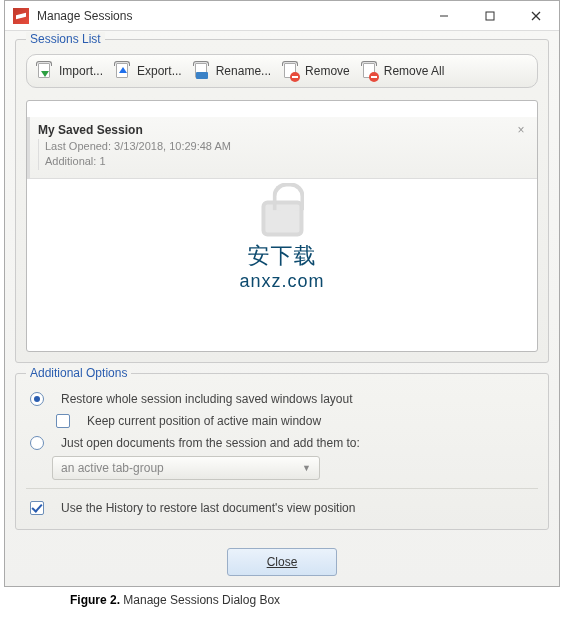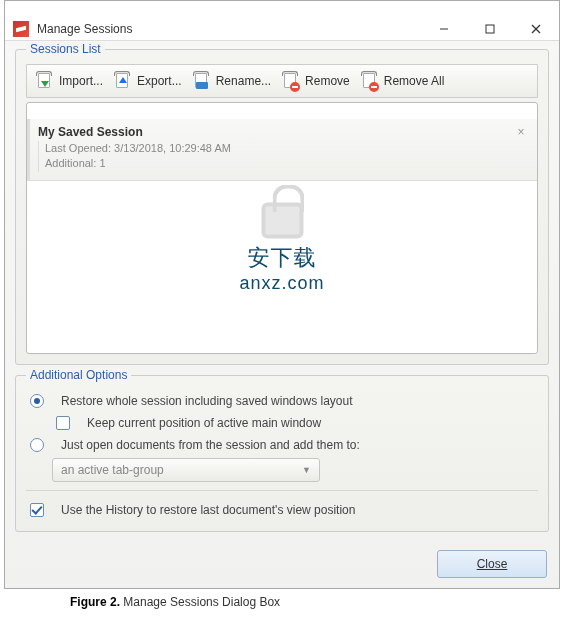--- a/index.html
+++ b/index.html
@@ -12,26 +12,25 @@
     height: 624px;
     color: #444;
   }
   .window {
     border: 1px solid #aaa;
     width: 556px;
     margin: 0 auto;
     background: #fff;
   }
   .titlebar {
-    height: 24px;
+    height: 30px;
     display: flex;
     align-items: center;
     border-bottom: 1px solid #ddd;
     background: #fff;
-    margin-top: 16px;
   }
   .titlebar .app-icon {
     width: 16px; height: 16px;
     background: linear-gradient(135deg,#c0392b,#e74c3c);
     margin: 0 8px;
     position: relative;
   }
   .titlebar .app-icon::after {
     content:""; position:absolute; left:3px; top:6px; width:10px; height:4px;
     background:#fff; transform: skewY(-15deg);
@@ -60,24 +59,24 @@
     padding: 0 4px;
     color:#2a5db0;
     font-size:12px;
     transform: translateY(-50%);
     background: #f4f4f1;
   }
   .toolbar {
     display:flex;
     gap:2px;
     border:1px solid #ccc;
-    border-radius:1px;
+    border-radius:10px;
     background: linear-gradient(#fdfdfb,#ecece8);
     padding:4px 6px;
-    margin-bottom:4px;
+    margin-bottom:12px;
   }
   .tool-btn {
     display:flex; align-items:center; gap:4px;
     padding:2px 6px 2px 2px;
     color:#333;
     cursor:pointer;
     border-radius:2px;
   }
   .tool-icon { width:20px; height:20px; display:inline-block; position:relative;}
   .tool-icon .page {
@@ -155,21 +154,21 @@
     transform:rotate(-48deg);margin-top:-2px;
   }
   .select {
     border:1px solid #c7c7c2; background:linear-gradient(#fdfdfb,#eaeae6);
     border-radius:3px; height:24px; width:268px; margin-left:26px;
     display:flex;align-items:center;justify-content:space-between;padding:11px 8px;
     color:#888; margin-top:2px; margin-bottom:4px;
   }
   .select .chev{font-size:9px;color:#888;}
   .hr { height:1px;background:#d7d7d2;margin:8px 0;}
-  .button-row{display:flex;justify-content:flex-end;padding:8px 2px 4px;}
+  .button-row{display:flex;justify-content:center;padding:8px 2px 4px;}
   .btn {
     min-width:110px;height:28px;border:1px solid #9aaec7;border-radius:3px;
     background:linear-gradient(#eaf2fb,#d4e4f5);
     display:flex;align-items:center;justify-content:center;cursor:pointer;
     color:#333;
   }
   .btn .ul{text-decoration:underline;}
   .caption{font-size:12px;color:#333;margin:6px 0 0 60px;padding-left:10px;}
   .caption b{color:#000;}
 </style>

